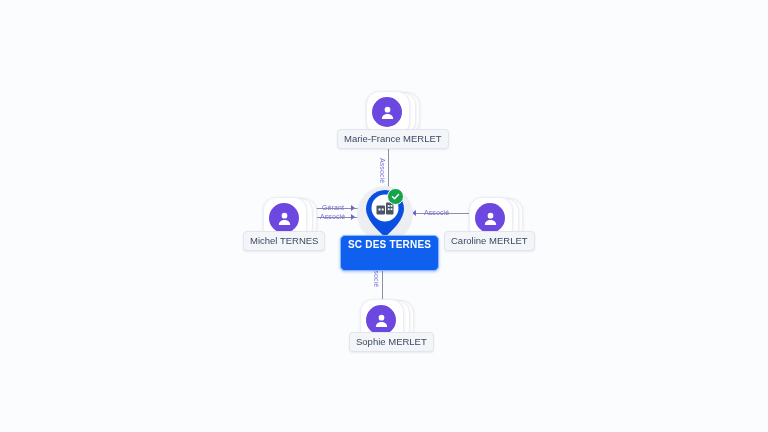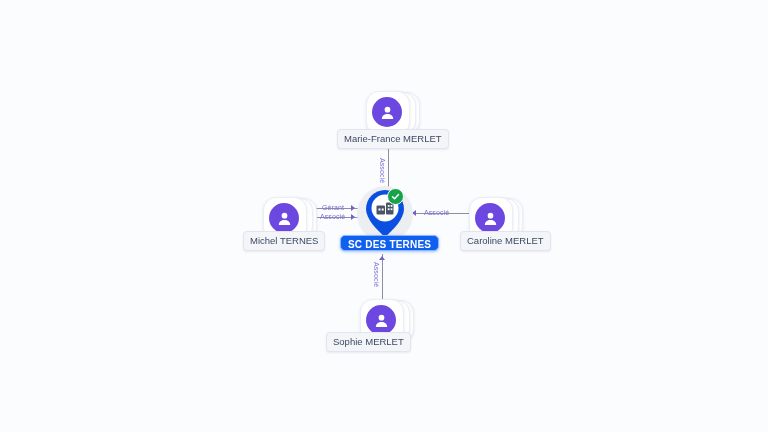--- a/index.html
+++ b/index.html
@@ -130,21 +130,21 @@
     box-shadow: 0 1px 2px rgba(60,70,120,.10);
   }
   .name-pill.company-pill {
     background: #1060f0;
     border: 1.5px solid #8bb6ff;
     border-radius: 5px;
     color: #ffffff;
     font-weight: bold;
     font-size: 10px;
     letter-spacing: .2px;
-    padding: 3px 7px 0;
+    padding: 3px 7px 20px;
     box-shadow: 0 1px 3px rgba(16,96,240,.35);
   }
 </style>
 </head>
 <body style="background: rgb(251, 252, 254);">
 
 <div id="graph">
 
   <div class="edge-line v" style="left:388px; top:146px; height:48px;"></div>
   <div class="edge-label vert" style="left:387px; top:158px; transform: rotate(90deg);">Associé</div>
@@ -196,34 +196,34 @@
     <div class="card c3"></div>
     <div class="card c2"></div>
     <div class="card c1"></div>
     <div class="avatar">
       <svg width="17" height="17" viewBox="0 0 24 24" fill="#ffffff">
         <circle cx="12" cy="8" r="4"></circle>
         <path d="M4 21c0-4.4 3.6-7 8-7s8 2.6 8 7z"></path>
       </svg>
     </div>
   </div>
-  <div class="name-pill" style="left:460px; top:231px;">Caroline MERLET</div>
+  <div class="name-pill" style="left:444px; top:231px;">Caroline MERLET</div>
 
   <div class="person" style="left:359px; top:296px;">
     <div class="card c3"></div>
     <div class="card c2"></div>
     <div class="card c1"></div>
     <div class="avatar">
       <svg width="17" height="17" viewBox="0 0 24 24" fill="#ffffff">
         <circle cx="12" cy="8" r="4"></circle>
         <path d="M4 21c0-4.4 3.6-7 8-7s8 2.6 8 7z"></path>
       </svg>
     </div>
   </div>
-  <div class="name-pill" style="left:326px; top:332px;">Sophie MERLET</div>
+  <div class="name-pill" style="left:349px; top:332px;">Sophie MERLET</div>
 
   <div class="company" style="left:357px; top:186px;">
     <div class="halo"></div>
     <div class="pin">
       <svg width="40" height="50" viewBox="0 0 40 50">
         <path d="M20 2 C9.5 2 1 10.5 1 21 C1 31 12 42 20 49 C28 42 39 31 39 21 C39 10.5 30.5 2 20 2 Z" fill="#0b4fe0"></path>
         <circle cx="20" cy="20" r="13.5" fill="#ffffff"></circle>
         <g fill="#4a5568" transform="translate(11.5,13)">
           <rect x="0" y="4.5" width="8.5" height="9" rx="1"></rect>
           <rect x="9.5" y="1.5" width="7.5" height="12" rx="1"></rect>

